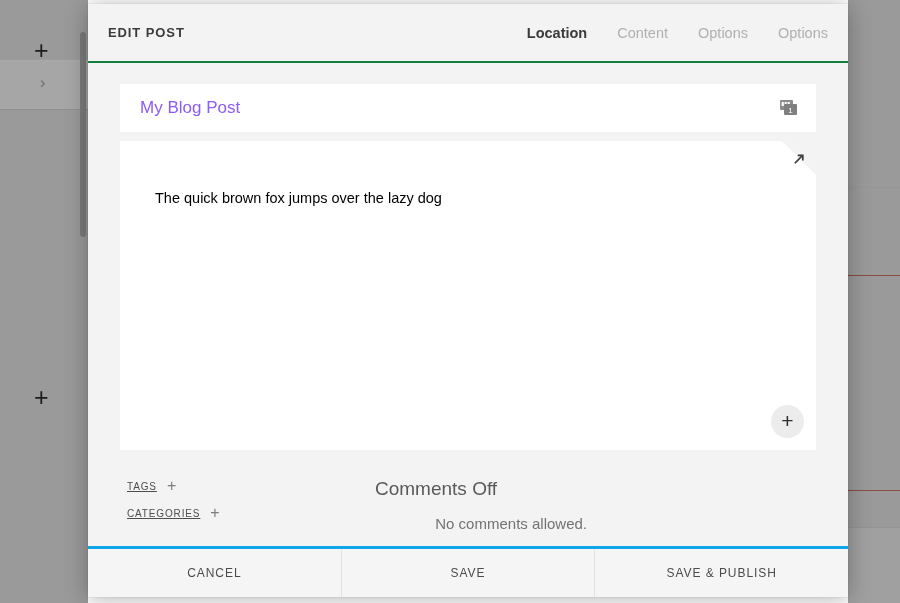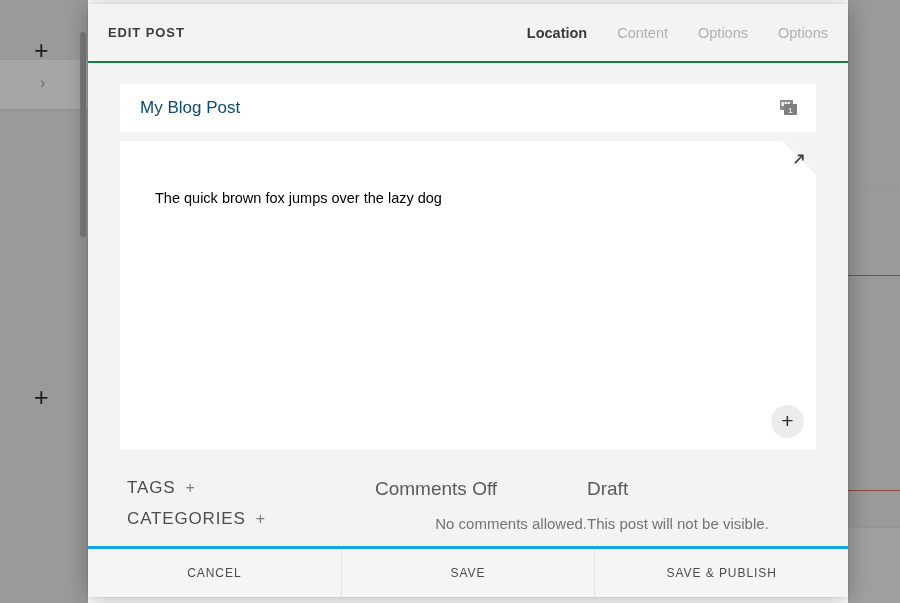--- a/index.html
+++ b/index.html
@@ -168,21 +168,21 @@
     align-items: center;
     padding: 0 20px;
     box-sizing: border-box;
   }
   .title-input {
     border: 0;
     outline: 0;
     background: transparent;
     font-family: "Liberation Sans", sans-serif;
     font-size: 17px;
-    color: #0c4a6e;
+    color: #8b5cf6;
     width: 100%;
     padding: 0;
   }
   .title-input::placeholder { color: #bdbdbd; }
   .media-icon {
     position: absolute;
     right: 16px;
     top: 50%;
     transform: translateY(-50%);
     width: 22px;
@@ -256,24 +256,25 @@
     width: 248px;
     flex-shrink: 0;
   }
   .tax-line {
     display: flex;
     align-items: center;
     margin-bottom: 11px;
     cursor: pointer;
   }
   .tax-label {
-    font-size: 17px;
+    font-size: 10px;
     letter-spacing: 0.85px;
     color: #4d4d4d;
     text-transform: uppercase;
+    text-decoration: underline;
   }
   .tax-plus {
     margin-left: 10px;
     font-size: 16px;
     line-height: 1;
     color: #7d7d7d;
     font-weight: 300;
   }
   .meta-block {
     flex-shrink: 0;
@@ -393,24 +394,20 @@
             <span class="tax-label">CATEGORIES</span>
             <span class="tax-plus">+</span>
           </div>
         </div>
 
         <div class="meta-block comments">
           <div class="meta-heading">Comments Off</div>
           <div class="meta-sub">No comments allowed.</div>
         </div>
 
-        <div class="meta-block status">
-          <div class="meta-heading">Draft</div>
-          <div class="meta-sub">This post will not be visible.</div>
-        </div>
 
       </div>
     </div>
 
     <div class="modal-footer">
       <button class="footer-btn">CANCEL</button>
       <button class="footer-btn">SAVE</button>
       <button class="footer-btn">SAVE &amp; PUBLISH</button>
     </div>
 

